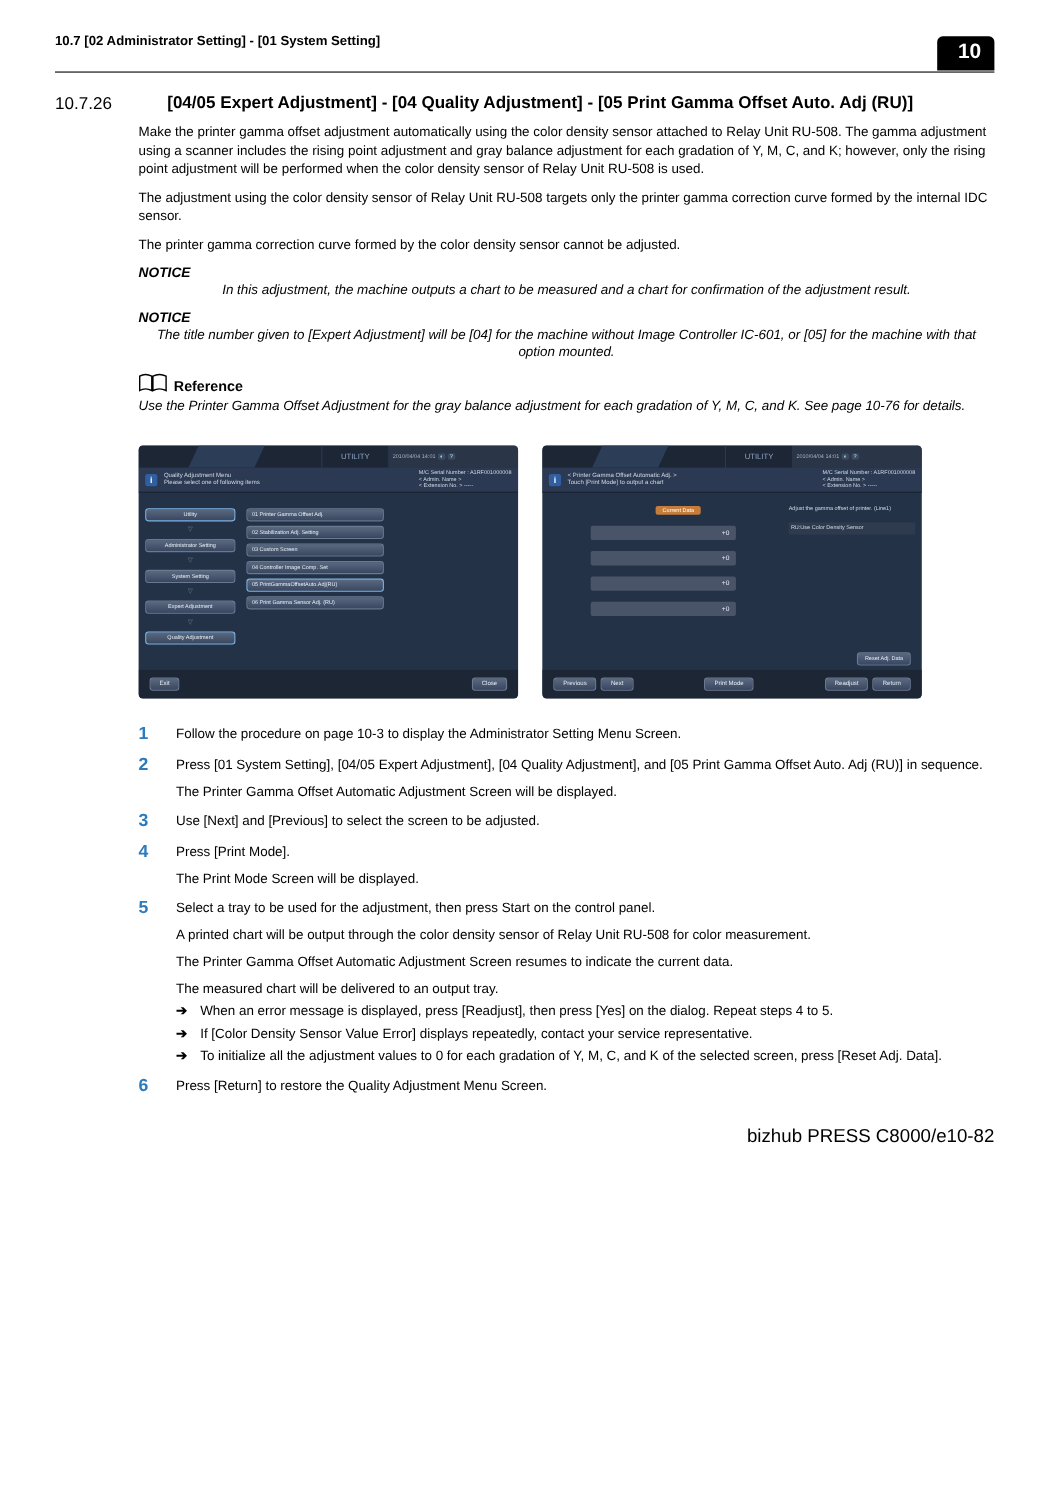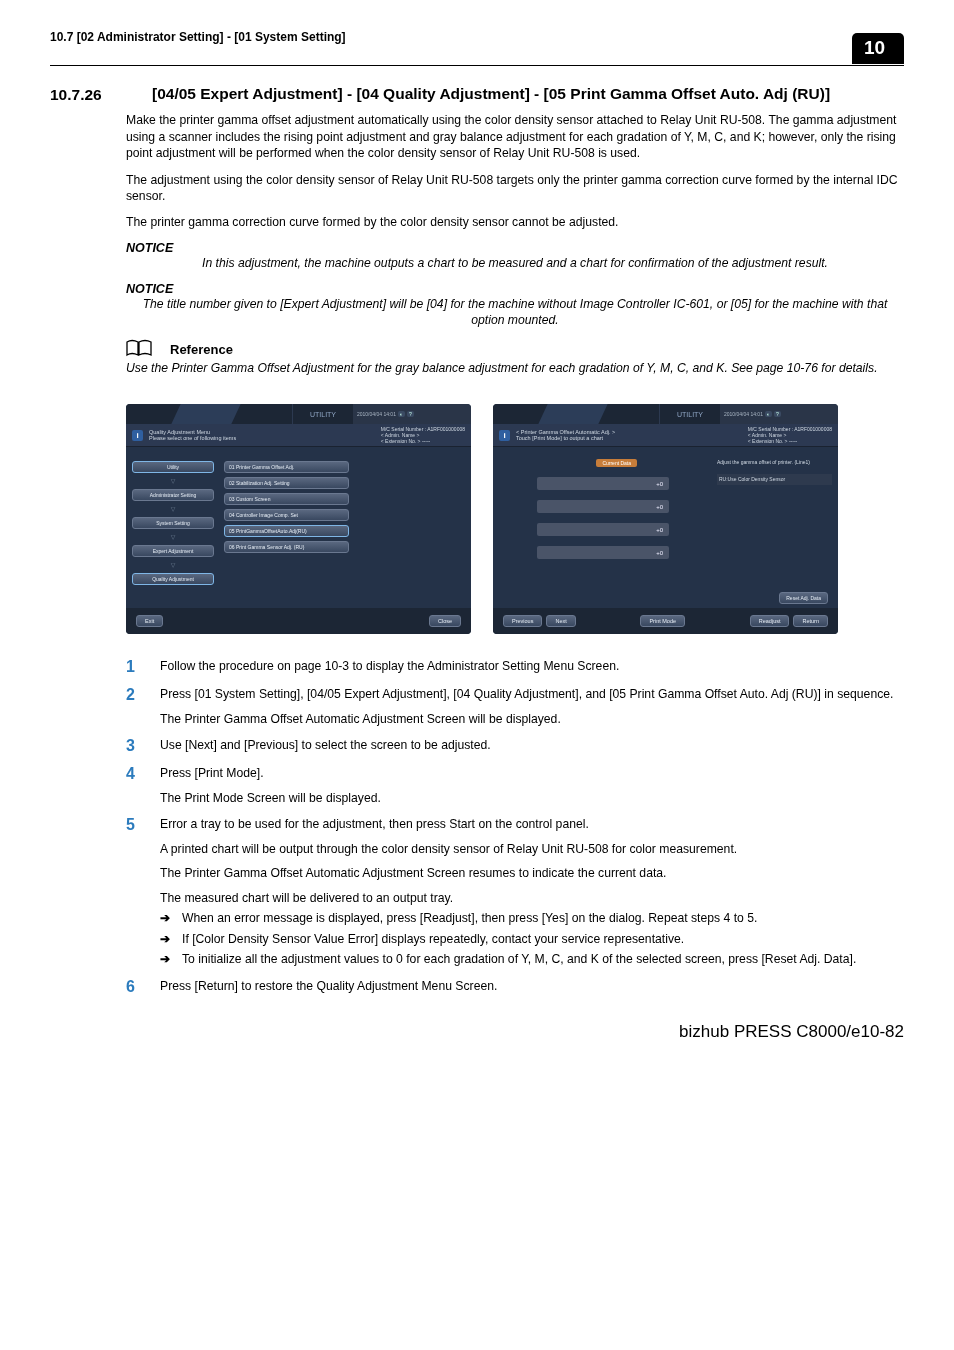--- a/index.html
+++ b/index.html
@@ -29,30 +29,30 @@
   }
   .header-tab {
     background: #000;
     color: #fff;
     font-size: 19px;
     font-weight: bold;
     padding: 4px 12px 5px 12px;
     border-top-left-radius: 5px;
     border-top-right-radius: 5px;
     min-width: 28px;
-    text-align: left;
+    text-align: right;
   }
   .section-row {
     display: flex;
     gap: 12px;
     margin-bottom: 8px;
   }
   .section-number {
     font-size: 15.5px;
-    font-weight: bold;
+    font-weight: normal;
     min-width: 64px;
     margin-top: 2px;
   }
   .section-title {
     font-size: 15.5px;
     font-weight: bold;
     line-height: 1.3;
     padding-left: 26px;
   }
   .body-indent {
@@ -72,21 +72,21 @@
   .notice-body {
     font-size: 12.2px;
     font-style: italic;
     line-height: 1.3;
     margin-bottom: 10px;
     text-align: center;
   }
   .ref-head-row {
     display: flex;
     align-items: center;
-    gap: 18px;
+    gap: 6px;
     margin-top: 6px;
   }
   .ref-icon {
     display: inline-block;
   }
   .ref-head {
     font-size: 13px;
     font-weight: bold;
   }
   .ref-body {
@@ -407,21 +407,21 @@
       <li>
         <div class="step-num">4</div>
         <div class="step-body">
           <div>Press [Print Mode].</div>
           <div class="sub">The Print Mode Screen will be displayed.</div>
         </div>
       </li>
       <li>
         <div class="step-num">5</div>
         <div class="step-body">
-          <div>Error a tray to be used for the adjustment, then press Start on the control panel.</div>
+          <div>Select a tray to be used for the adjustment, then press Start on the control panel.</div>
           <div class="sub">A printed chart will be output through the color density sensor of Relay Unit RU-508 for color measurement.</div>
           <div class="sub">The Printer Gamma Offset Automatic Adjustment Screen resumes to indicate the current data.</div>
           <div class="sub">The measured chart will be delivered to an output tray.</div>
           <div class="arrow-row">
               <div class="arrow">➔</div>
               <div>When an error message is displayed, press [Readjust], then press [Yes] on the dialog. Repeat steps 4 to 5.</div>
             </div>
           <div class="arrow-row">
               <div class="arrow">➔</div>
               <div>If [Color Density Sensor Value Error] displays repeatedly, contact your service representative.</div>

